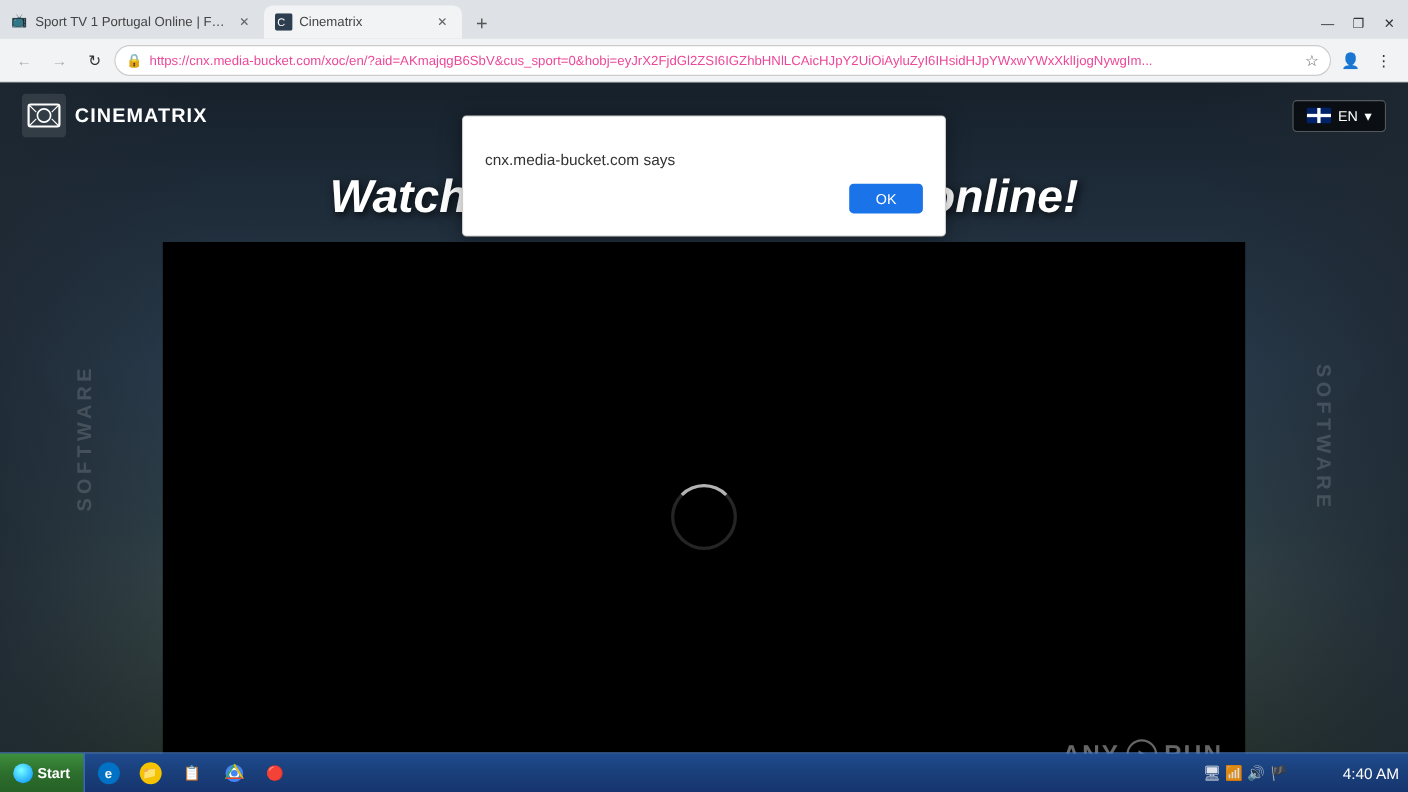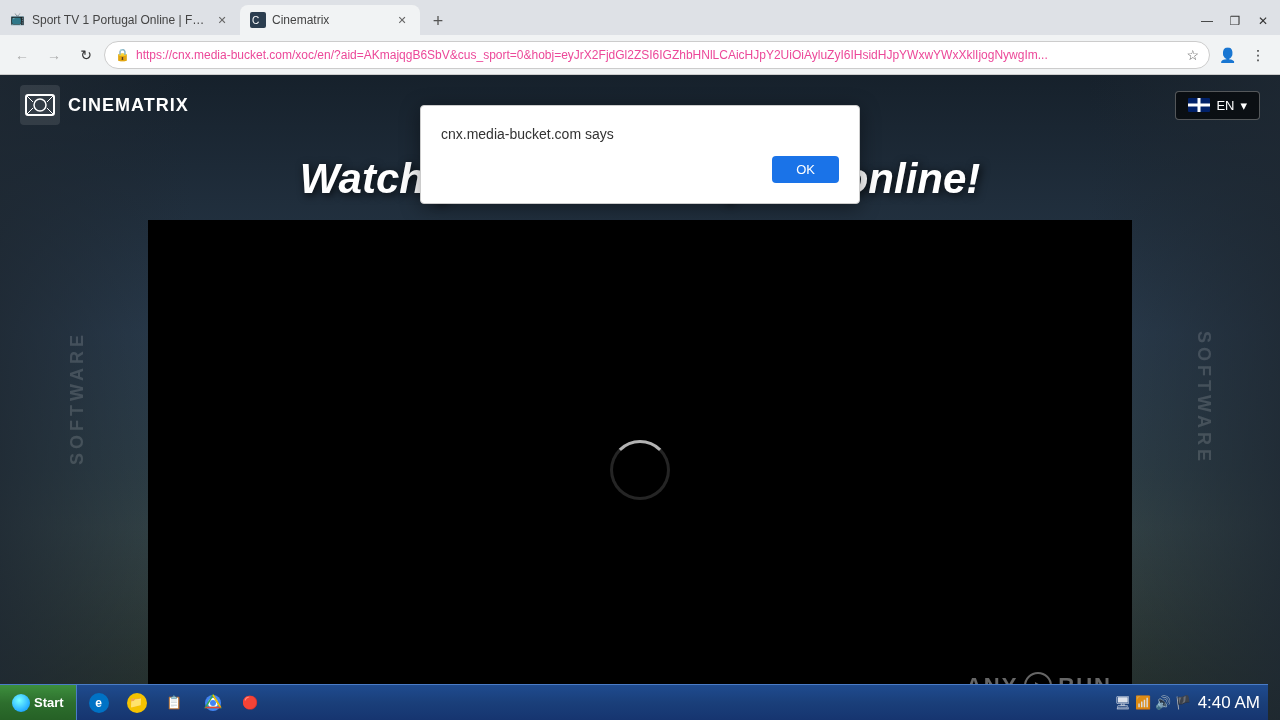--- a/index.html
+++ b/index.html
@@ -381,20 +381,21 @@
       border-radius: 4px;
       box-shadow: 0 4px 20px rgba(0,0,0,0.4);
       padding: 20px;
     }
 
     .dialog-title {
       font-size: 14px;
       font-weight: normal;
       color: #333;
       margin-bottom: 14px;
+      margin-top: 11px;
     }
 
     .dialog-message {
       font-size: 13px;
       color: #333;
       line-height: 1.5;
       margin-bottom: 20px;
     }
 
     .dialog-buttons {
@@ -411,21 +412,21 @@
       font-size: 13px;
       cursor: pointer;
       font-weight: 500;
     }
 
     
     .taskbar {
       position: absolute;
       bottom: 0;
       left: 0;
-      right: 12px;
+      right: 0;
       height: 36px;
       background: linear-gradient(to bottom, #1f4b8f 0%, #1a3f7a 50%, #163570 100%);
       display: flex;
       align-items: center;
       z-index: 200;
       border-top: 1px solid #4a7cc7;
     }
 
     .start-btn {
       height: 36px;
@@ -490,22 +491,23 @@
     }
 
     .tray-icon {
       font-size: 13px;
       color: white;
       opacity: 0.85;
     }
 
     .taskbar-clock {
       color: white;
-      font-size: 17px;
+      font-size: 14px;
       text-align: right;
+      margin-left: 44px;
     }
 
     .clock-time {
       display: block;
     }
 
     
     .side-text-left {
       position: absolute;
       left: 10px;

